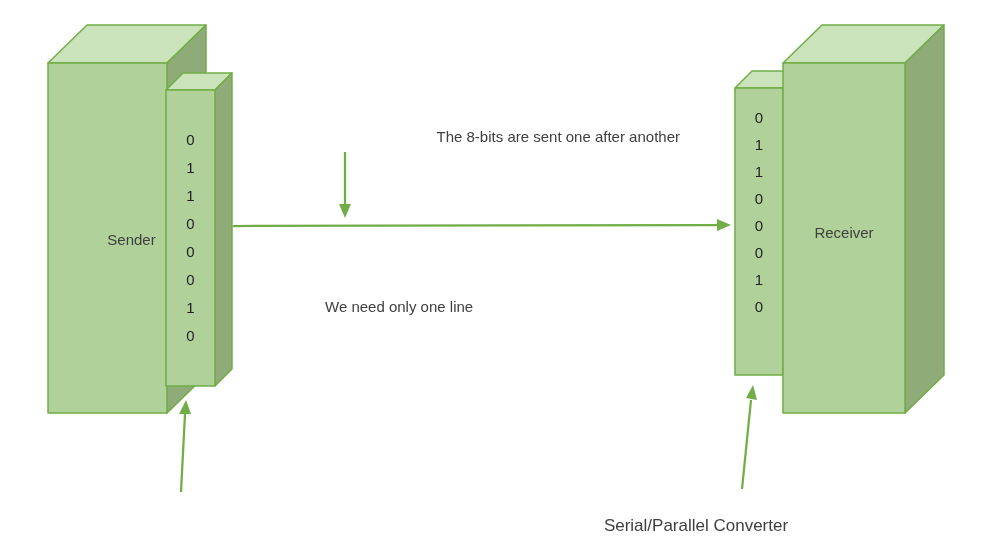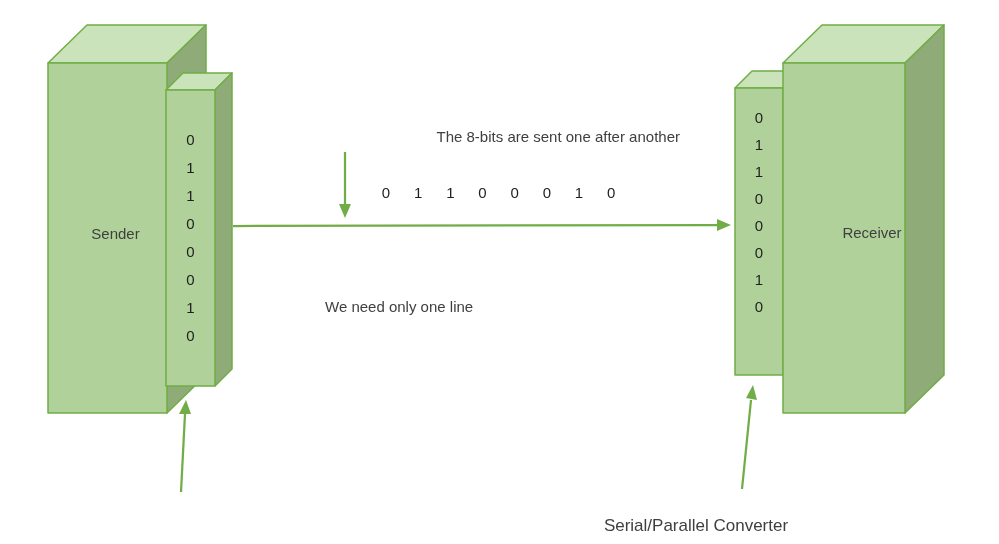--- a/index.html
+++ b/index.html
@@ -130,22 +130,22 @@
       <line class="arrow-line" x1="181" y1="492" x2="185" y2="414"></line>
       <polygon class="arrow-head" points="186,400 191,414 179,414"></polygon>
     </g>
 
     <g>
       <line class="arrow-line" x1="742" y1="489" x2="751" y2="400"></line>
       <polygon class="arrow-head" points="753,385 757,400 746,398"></polygon>
     </g>
   </svg>
 
-  <div class="overlay box-label" style="left:48px; top:223px; width:135px;">Sender</div>
-  <div class="overlay box-label" style="left:811px; top:222px; width:122px;">Receiver</div>
+  <div class="overlay box-label" style="left:48px; top:229px; width:135px;padding-left:16px;">Sender</div>
+  <div class="overlay box-label" style="left:783px; top:222px; width:122px;">Receiver</div>
 
   <div class="overlay bits-col" id="sender-bits" style="left:166px; top:126px; width:49px;">
     <span>0</span>
     <span>1</span>
     <span>1</span>
     <span>0</span>
     <span>0</span>
     <span>0</span>
     <span>1</span>
     <span>0</span>
@@ -157,28 +157,18 @@
     <span>1</span>
     <span>0</span>
     <span>0</span>
     <span>0</span>
     <span>1</span>
     <span>0</span>
   </div>
 
   <div class="overlay caption centered" style="left:280px; top:126px; width:400px;">The 8-bits are sent one after another</div>
 
-  <div class="overlay bit-stream" style="left:372px; top:182px;">
-    <span>0</span>
-    <span>1</span>
-    <span>1</span>
-    <span>0</span>
-    <span>0</span>
-    <span>0</span>
-    <span>1</span>
-    <span>0</span>
-  </div>
 
   <div class="overlay caption" style="left:325px; top:296px;">We need only one line</div>
 
   <div class="overlay converter-label" style="left:571px; top:499px; width:250px;margin-top:16px;">Serial/Parallel Converter</div>
 
 </div>
 
 </body></html>

